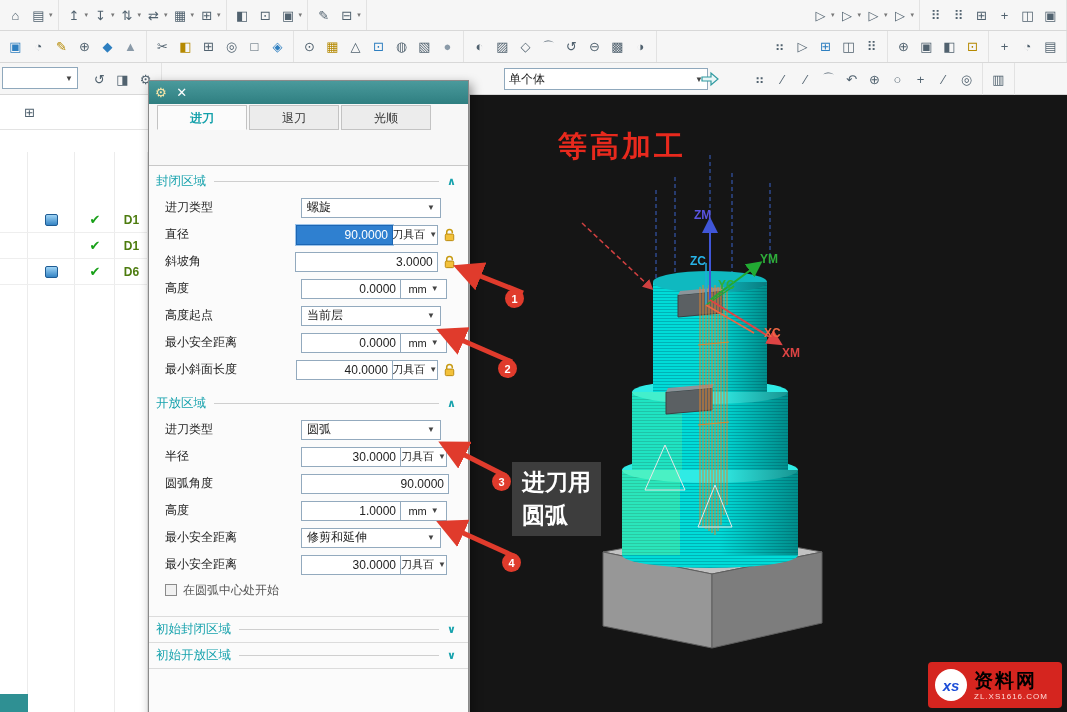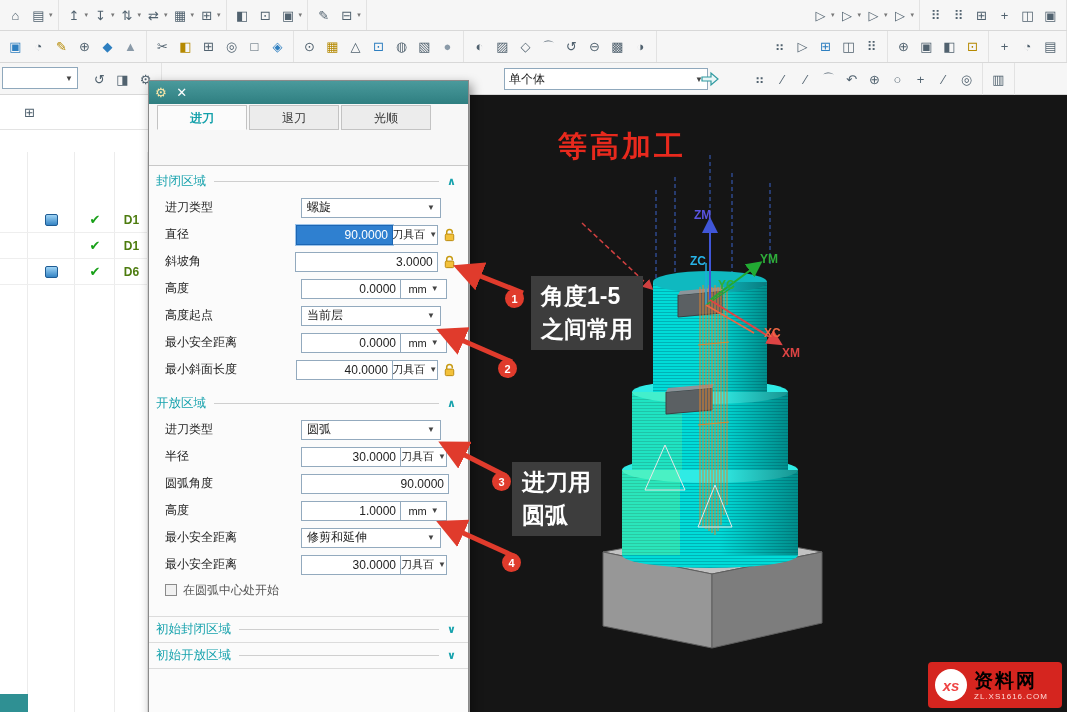--- a/index.html
+++ b/index.html
@@ -32,21 +32,21 @@
   .trow .cell{display:flex;align-items:center;justify-content:center;height:100%}
   .tchip{width:13px;height:12px;background:linear-gradient(#9fd4f5,#3584c4);border:1px solid #1f5c94;border-radius:2px}
   .chk{color:#18a018;font-size:13px;font-weight:bold}
   .toolname{color:#4d7c0f;font-weight:bold;font-size:12px}
   .lp-corner{position:absolute;left:0;bottom:0;width:28px;height:18px;background:#2f9093}
 
   
   #viewport{position:absolute;left:470px;top:95px;width:597px;height:617px;background:#151515;overflow:hidden}
   .banner{position:absolute;left:88px;top:32px;font-size:29px;font-weight:bold;color:#e8291d;letter-spacing:3px}
   .watermark{position:absolute;left:458px;top:567px;width:134px;height:46px;background:#d5251f;border-radius:4px;display:flex;align-items:center;padding:0 7px;gap:7px}
-  .wm-circle{width:32px;height:32px;border-radius:50%;background:#fff;display:flex;align-items:center;justify-content:center;color:#ef4444;font-weight:bold;font-style:italic;font-size:15px}
+  .wm-circle{width:32px;height:32px;border-radius:50%;background:#fff;display:flex;align-items:center;justify-content:center;color:#1d4ed8;font-weight:bold;font-style:italic;font-size:15px}
   .wm-col{display:flex;flex-direction:column;justify-content:center}
   .wm-name{color:#000000;font-size:19px;font-weight:bold;letter-spacing:2px;line-height:22px}
   .wm-url{color:#ffd9d6;font-size:8px;letter-spacing:1px}
 
   
   #anno{position:absolute;left:0;top:0;width:1067px;height:712px;z-index:61;pointer-events:none}
   .numbadge{position:absolute;width:19px;height:19px;border-radius:50%;background:#e03b2c;color:#fff;display:flex;align-items:center;justify-content:center;font-size:11px;font-weight:bold;z-index:62}
   .callout{position:absolute;background:#3d3d3d;color:#fff;font-weight:bold;z-index:60;padding:4px 10px;line-height:33px;font-size:23px;white-space:nowrap}
 
   
@@ -577,22 +577,18 @@
     <line x1="512" y1="362" x2="443" y2="332" stroke="#e03b2c" stroke-width="5" marker-end="url(#ah)"></line>
     <line x1="506" y1="476" x2="445" y2="445" stroke="#e03b2c" stroke-width="5" marker-end="url(#ah)"></line>
     <line x1="516" y1="557" x2="443" y2="524" stroke="#e03b2c" stroke-width="5" marker-end="url(#ah)"></line>
   </svg>
 
   <div class="numbadge" style="left:505px;top:289px">1</div>
   <div class="numbadge" style="left:498px;top:359px">2</div>
   <div class="numbadge" style="left:492px;top:472px">3</div>
   <div class="numbadge" style="left:502px;top:553px">4</div>
 
-  <div class="callout" style="left:531px;top:276px">
-    <div>角度1-5</div>
-    <div>之间常用</div>
-  </div>
   <div class="callout" style="left:512px;top:462px">
     <div>进刀用</div>
     <div>圆弧</div>
   </div>
 
 </div>
 
 </body></html>

